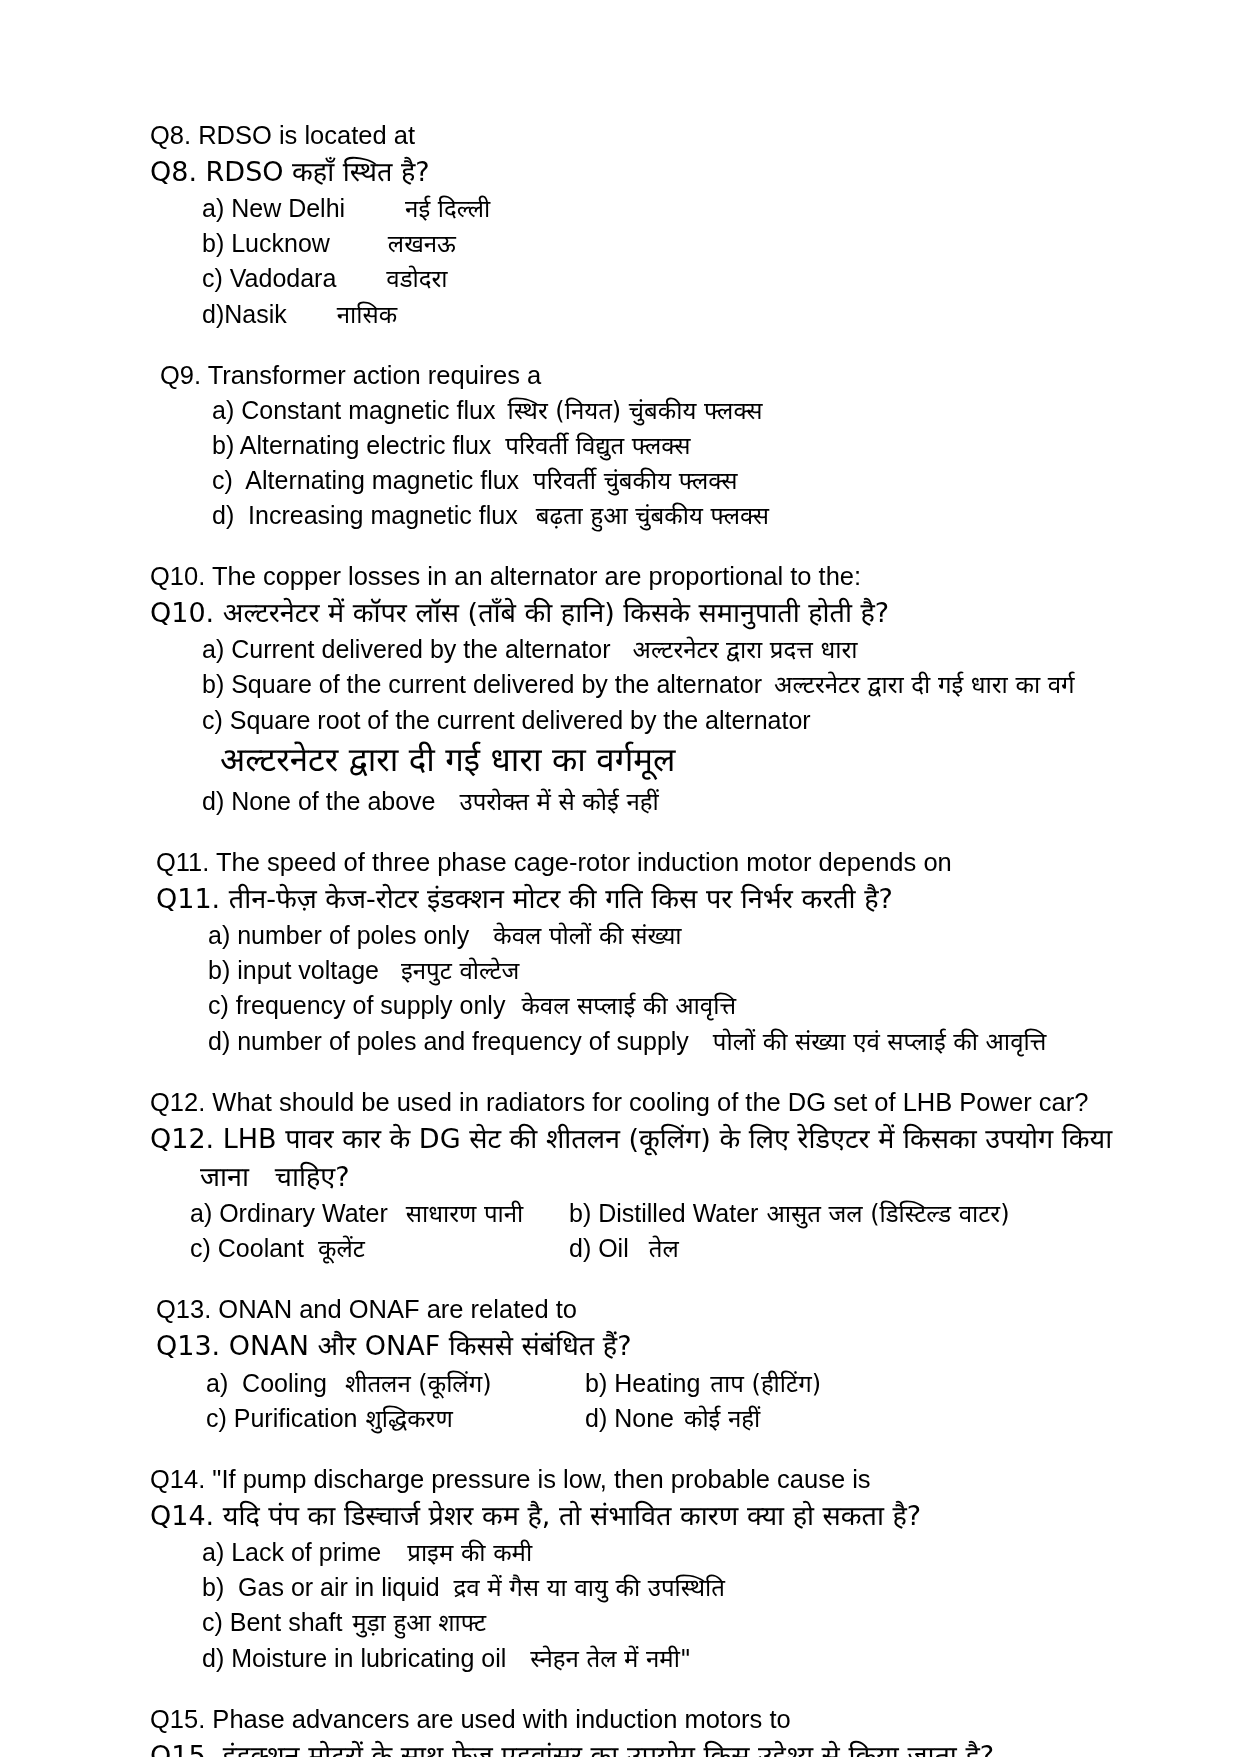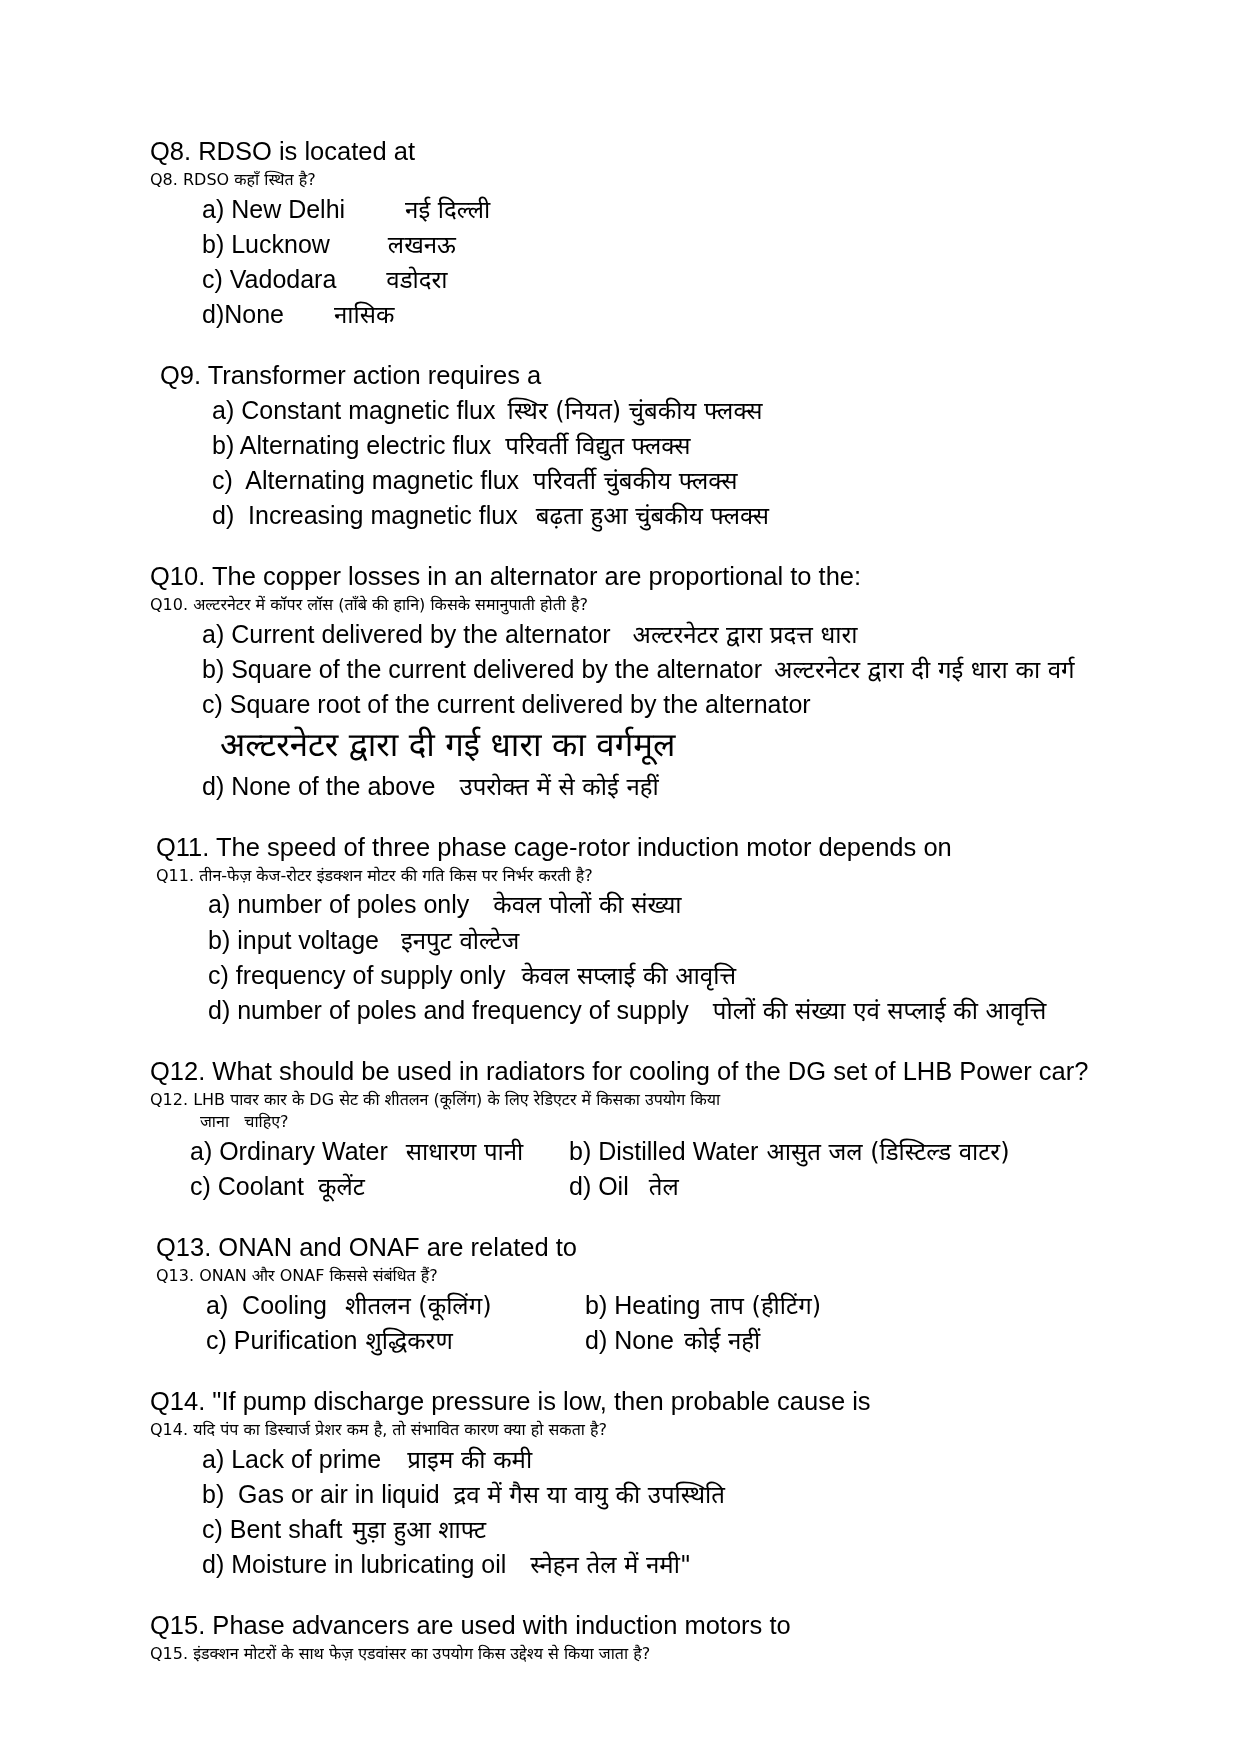--- a/index.html
+++ b/index.html
@@ -17,30 +17,29 @@
   .page {
     position: relative;
     width: 1242px;
     height: 1757px;
     box-sizing: border-box;
     padding: 118px 90px 0 150px;
     background: #ffffff;
   }
   .qblock {
     margin-bottom: 26px;
-    margin-top: 16px;
   }
   .qline {
     font-size: 25.5px;
     line-height: 1.37;
     white-space: pre-wrap;
   }
   .qline.hindi {
     font-family: "DejaVu Sans", "Liberation Sans", sans-serif;
-    font-size: 16px;
+    font-size: 27px;
     line-height: 1.42;
   }
   .opt {
     font-size: 25px;
     line-height: 1.38;
     padding-left: 52px;
     white-space: pre-wrap;
   }
   .opt .hi {
     font-family: "DejaVu Sans", "Liberation Sans", sans-serif;
@@ -80,21 +79,21 @@
 <body>
 
 <div class="page">
 
   <div class="qblock">
     <div class="qline">Q8. RDSO is located at</div>
     <div class="qline hindi">Q8. RDSO कहाँ स्थित है?</div>
     <div class="opt"><span>a) New Delhi</span><span style="display:inline-block;width:60px"></span><span class="hi">नई दिल्ली</span></div>
     <div class="opt"><span>b) Lucknow</span><span style="display:inline-block;width:58px"></span><span class="hi">लखनऊ</span></div>
     <div class="opt"><span>c) Vadodara</span><span style="display:inline-block;width:50px"></span><span class="hi">वडोदरा</span></div>
-    <div class="opt"><span>d)None</span><span style="display:inline-block;width:50px"></span><span class="hi">नासिक</span></div>
+    <div class="opt"><span>d)Nasik</span><span style="display:inline-block;width:50px"></span><span class="hi">नासिक</span></div>
   </div>
 
   <div class="qblock indent-q">
     <div class="qline">Q9. Transformer action requires a</div>
     <div class="opt"><span>a) Constant magnetic flux</span><span style="display:inline-block;width:12px"></span><span class="hi">स्थिर (नियत) चुंबकीय फ्लक्स</span></div>
     <div class="opt"><span>b) Alternating electric flux</span><span style="display:inline-block;width:14px"></span><span class="hi">परिवर्ती विद्युत फ्लक्स</span></div>
     <div class="opt"><span>c)  Alternating magnetic flux</span><span style="display:inline-block;width:14px"></span><span class="hi">परिवर्ती चुंबकीय फ्लक्स</span></div>
     <div class="opt"><span>d)  Increasing magnetic flux</span><span style="display:inline-block;width:18px"></span><span class="hi">बढ़ता हुआ चुंबकीय फ्लक्स</span></div>
   </div>
 

